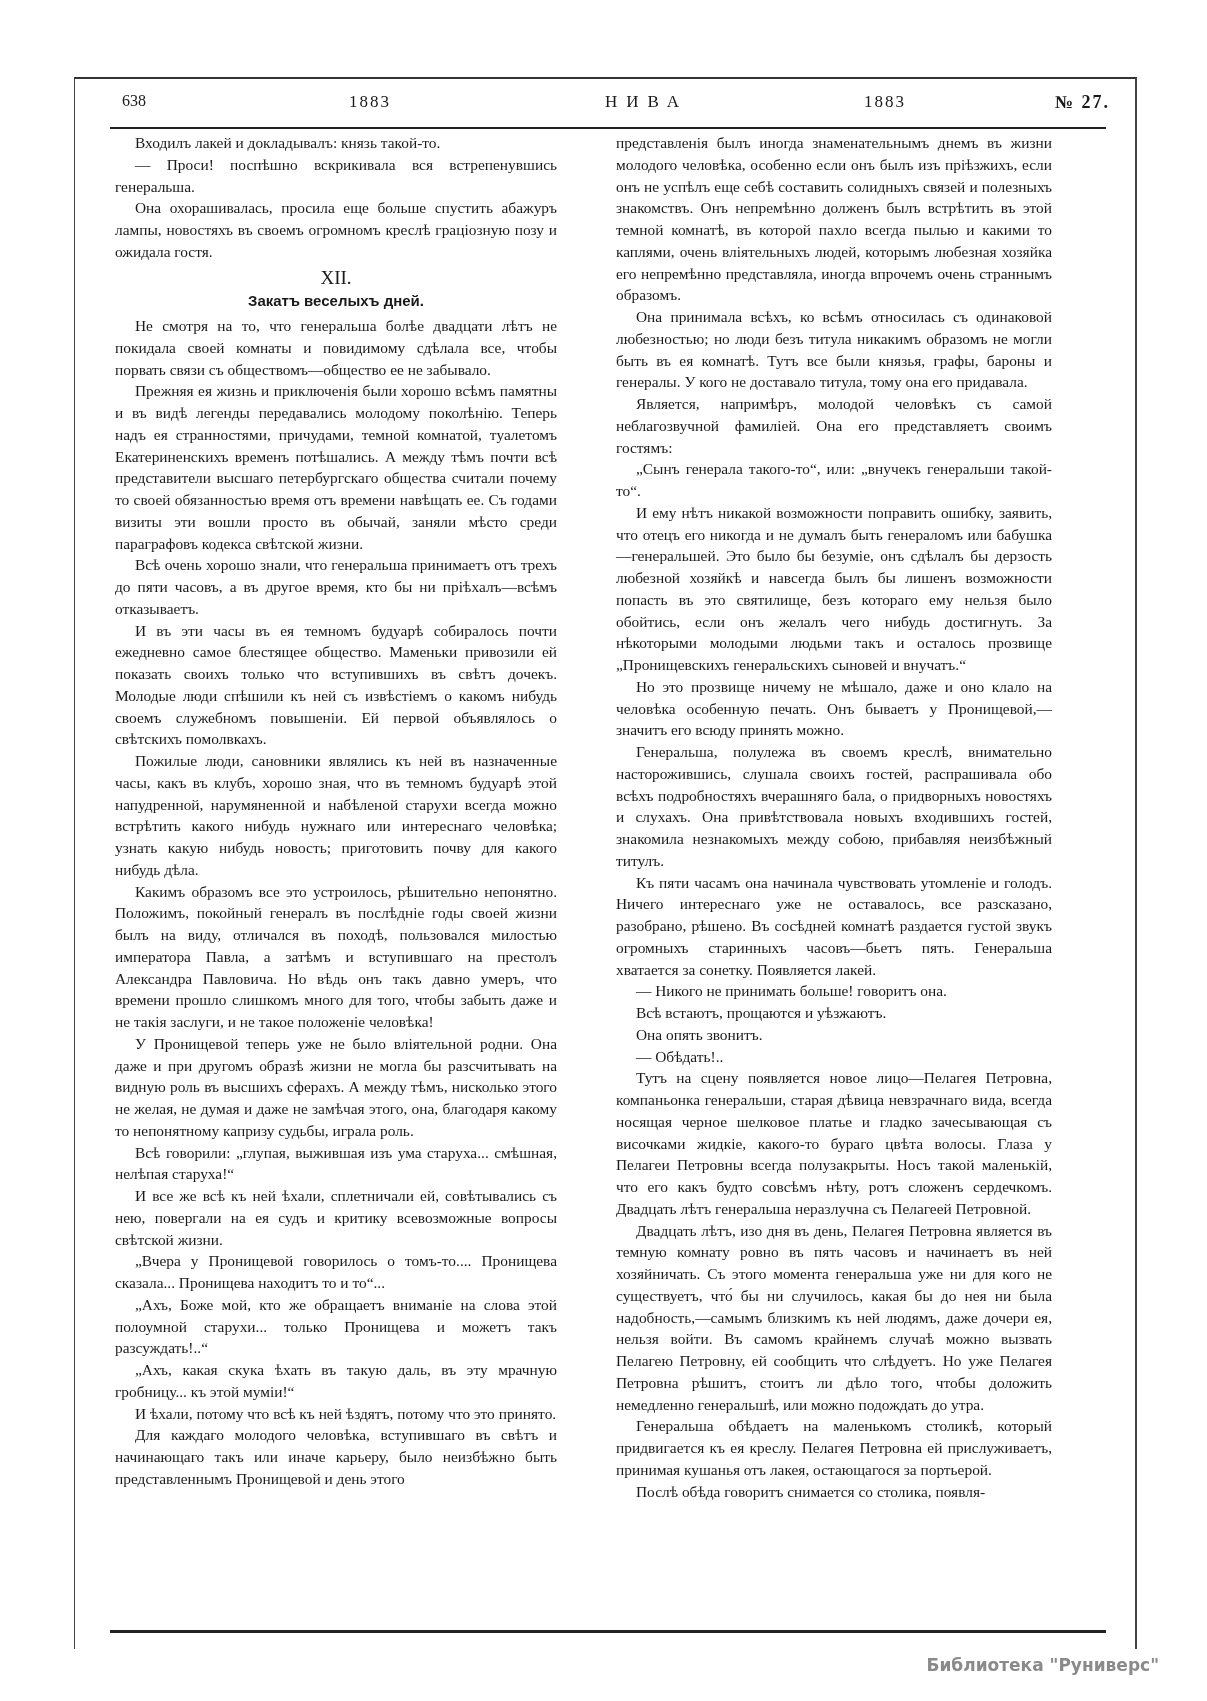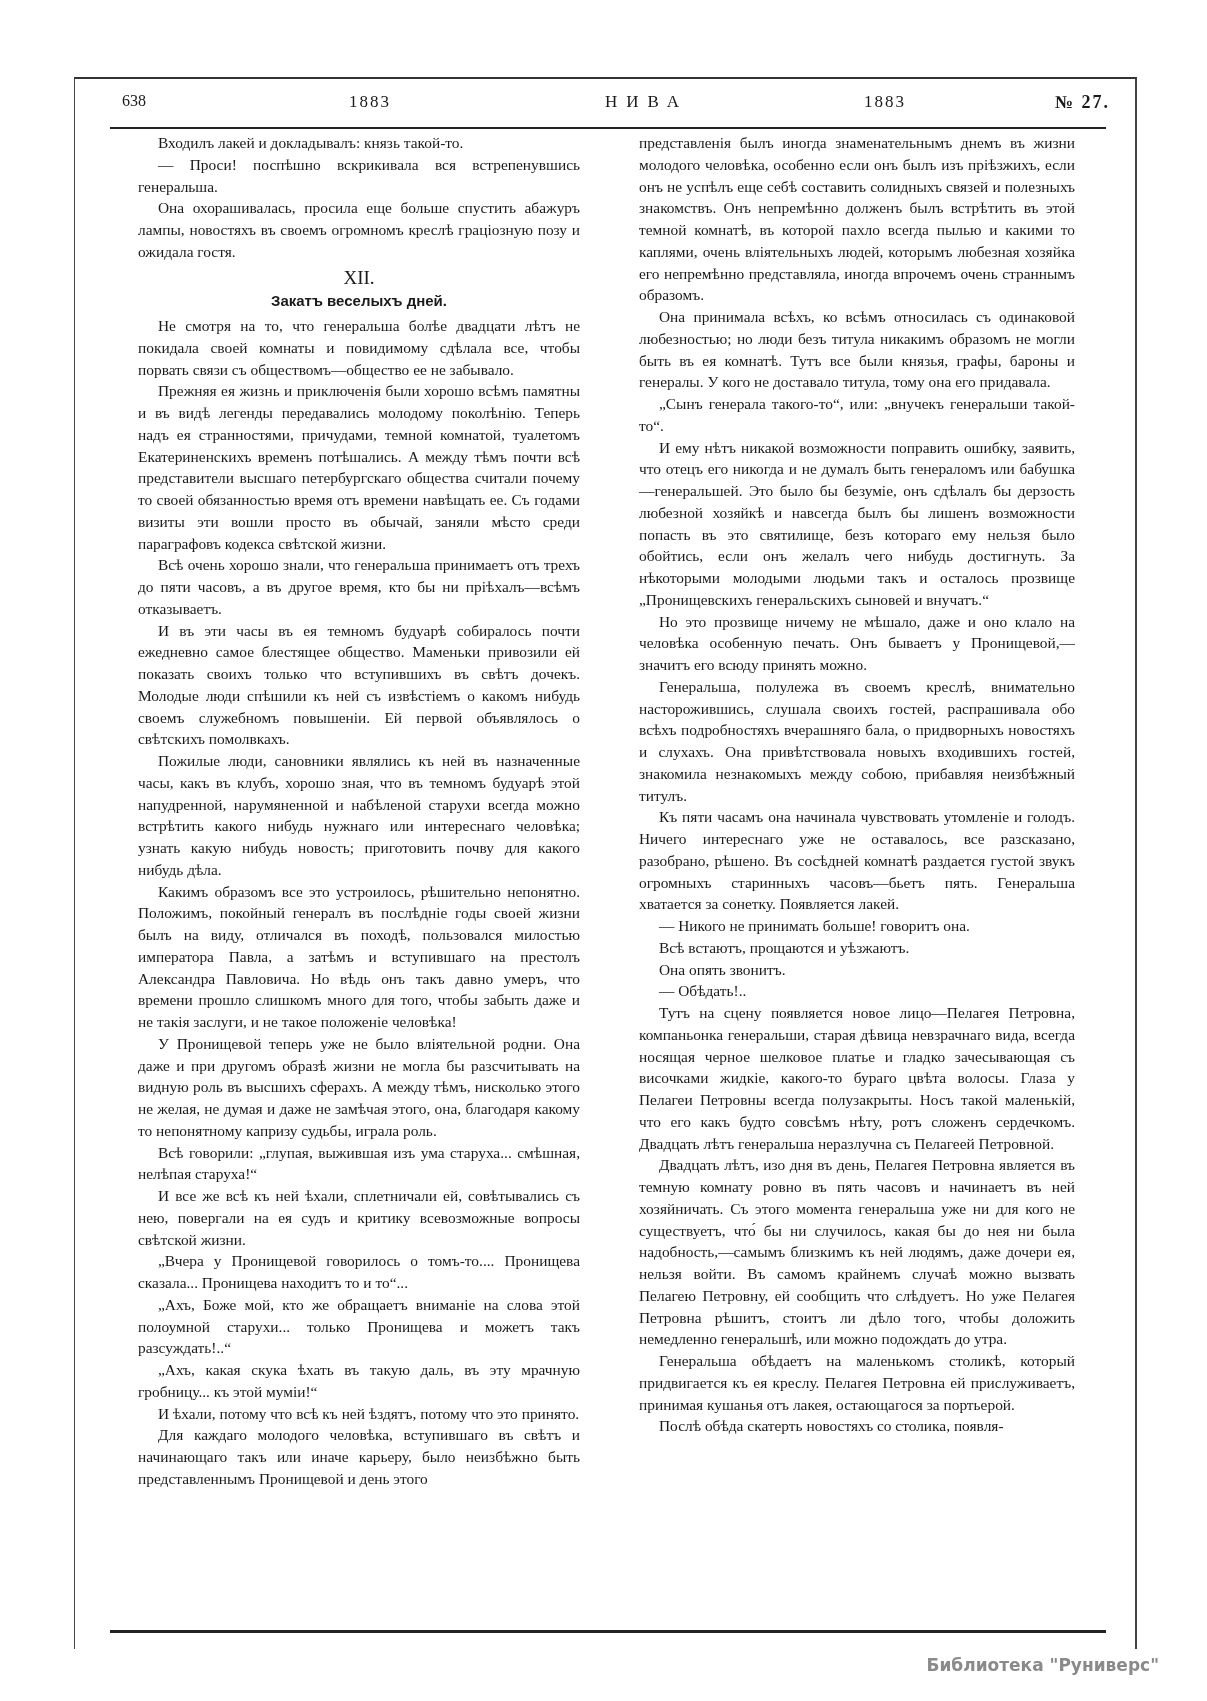--- a/index.html
+++ b/index.html
@@ -9,21 +9,21 @@
                   border-top: 2px solid #333; border-left: 1.5px solid #444; border-right: 2px solid #444; }
     .header { position: absolute; left: 110px; top: 92px; width: 1000px; height: 34px; }
     .header span { position: absolute; top: 0; font-size: 17px; letter-spacing: 2px; margin-left: 12px; }
     .h-page { left: 0; font-size: 16px !important; letter-spacing: 0 !important; }
     .h-year-l { left: 227px; }
     .h-title { left: 483px; letter-spacing: 9px !important; }
     .h-year-r { left: 742px; }
     .h-issue { right: 0; font-weight: bold; font-size: 18px !important; }
     .header-rule { position: absolute; left: 110px; top: 127px; width: 996px; height: 2px; background: #222; }
     .bottom-rule { position: absolute; left: 110px; top: 1630px; width: 996px; height: 3px; background: #222; }
-    .col { position: absolute; top: 132px; width: 442px; font-size: 15.4px; line-height: 21.75px; text-align: justify; margin-left: 23px; }
+    .col { position: absolute; top: 132px; width: 442px; font-size: 15.4px; line-height: 21.75px; text-align: justify; }
     .col-left { left: 115px; }
     .col-right { left: 616px; width: 436px; }
     .col p { margin: 0; text-indent: 20px; }
     .col p.noind { text-indent: 0; }
     .chapter-num { text-align: center; text-indent: 0 !important; font-size: 19px; margin: 4px 0 2px 0 !important; }
     .chapter-title { text-align: center; text-indent: 0 !important; font-family: "Liberation Sans", "DejaVu Sans", sans-serif;
                      font-weight: bold; font-size: 15px; margin: 0 0 3px 0 !important; }
     .watermark { position: absolute; right: 48px; top: 1655px; font-family: "DejaVu Sans", sans-serif;
                  font-weight: bold; font-size: 17px; color: #8a8a8a; }
   </style>
@@ -59,29 +59,30 @@
   <p>„Вчера у Пронищевой говорилось о томъ-то.... Пронищева сказала... Пронищева находитъ то и то“...</p>
   <p>„Ахъ, Боже мой, кто же обращаетъ вниманіе на слова этой полоумной старухи... только Пронищева и можетъ такъ разсуждать!..“</p>
   <p>„Ахъ, какая скука ѣхать въ такую даль, въ эту мрачную гробницу... къ этой муміи!“</p>
   <p>И ѣхали, потому что всѣ къ ней ѣздятъ, потому что это принято.</p>
   <p>Для каждаго молодого человѣка, вступившаго въ свѣтъ и начинающаго такъ или иначе карьеру, было неизбѣжно быть представленнымъ Пронищевой и день этого</p>
 </div>
 
 <div class="col col-right">
   <p class="noind">представленія былъ иногда знаменательнымъ днемъ въ жизни молодого человѣка, особенно если онъ былъ изъ пріѣзжихъ, если онъ не успѣлъ еще себѣ составить солидныхъ связей и полезныхъ знакомствъ. Онъ непремѣнно долженъ былъ встрѣтить въ этой темной комнатѣ, въ которой пахло всегда пылью и какими то каплями, очень вліятельныхъ людей, которымъ любезная хозяйка его непремѣнно представляла, иногда впрочемъ очень страннымъ образомъ.</p>
   <p>Она принимала всѣхъ, ко всѣмъ относилась съ одинаковой любезностью; но люди безъ титула никакимъ образомъ не могли быть въ ея комнатѣ. Тутъ все были князья, графы, бароны и генералы. У кого не доставало титула, тому она его придавала.</p>
+  <p>Является, напримѣръ, молодой человѣкъ съ самой неблагозвучной фамиліей. Она его представляетъ своимъ гостямъ:</p>
   <p>„Сынъ генерала такого-то“, или: „внучекъ генеральши такой-то“.</p>
   <p>И ему нѣтъ никакой возможности поправить ошибку, заявить, что отецъ его никогда и не думалъ быть генераломъ или бабушка—генеральшей. Это было бы безуміе, онъ сдѣлалъ бы дерзость любезной хозяйкѣ и навсегда былъ бы лишенъ возможности попасть въ это святилище, безъ котораго ему нельзя было обойтись, если онъ желалъ чего нибудь достигнуть. За нѣкоторыми молодыми людьми такъ и осталось прозвище „Пронищевскихъ генеральскихъ сыновей и внучатъ.“</p>
   <p>Но это прозвище ничему не мѣшало, даже и оно клало на человѣка особенную печать. Онъ бываетъ у Пронищевой,—значитъ его всюду принять можно.</p>
   <p>Генеральша, полулежа въ своемъ креслѣ, внимательно насторожившись, слушала своихъ гостей, распрашивала обо всѣхъ подробностяхъ вчерашняго бала, о придворныхъ новостяхъ и слухахъ. Она привѣтствовала новыхъ входившихъ гостей, знакомила незнакомыхъ между собою, прибавляя неизбѣжный титулъ.</p>
   <p>Къ пяти часамъ она начинала чувствовать утомленіе и голодъ. Ничего интереснаго уже не оставалось, все разсказано, разобрано, рѣшено. Въ сосѣдней комнатѣ раздается густой звукъ огромныхъ старинныхъ часовъ—бьетъ пять. Генеральша хватается за сонетку. Появляется лакей.</p>
   <p>— Никого не принимать больше! говоритъ она.</p>
   <p>Всѣ встаютъ, прощаются и уѣзжаютъ.</p>
   <p>Она опять звонитъ.</p>
   <p>— Обѣдать!..</p>
   <p>Тутъ на сцену появляется новое лицо—Пелагея Петровна, компаньонка генеральши, старая дѣвица невзрачнаго вида, всегда носящая черное шелковое платье и гладко зачесывающая съ височками жидкіе, какого-то бураго цвѣта волосы. Глаза у Пелагеи Петровны всегда полузакрыты. Носъ такой маленькій, что его какъ будто совсѣмъ нѣту, ротъ сложенъ сердечкомъ. Двадцать лѣтъ генеральша неразлучна съ Пелагеей Петровной.</p>
   <p>Двадцать лѣтъ, изо дня въ день, Пелагея Петровна является въ темную комнату ровно въ пять часовъ и начинаетъ въ ней хозяйничать. Съ этого момента генеральша уже ни для кого не существуетъ, что́ бы ни случилось, какая бы до нея ни была надобность,—самымъ близкимъ къ ней людямъ, даже дочери ея, нельзя войти. Въ самомъ крайнемъ случаѣ можно вызвать Пелагею Петровну, ей сообщить что слѣдуетъ. Но уже Пелагея Петровна рѣшитъ, стоитъ ли дѣло того, чтобы доложить немедленно генеральшѣ, или можно подождать до утра.</p>
   <p>Генеральша обѣдаетъ на маленькомъ столикѣ, который придвигается къ ея креслу. Пелагея Петровна ей прислуживаетъ, принимая кушанья отъ лакея, остающагося за портьерой.</p>
-  <p>Послѣ обѣда скатерть новостяхъ со столика, появля-</p>
+  <p>Послѣ обѣда говоритъ снимается со столика, появля-</p>
 </div>
 
 <div class="bottom-rule"></div>
 <div class="watermark">Библиотека "Руниверс"</div>
 
 </body></html>

